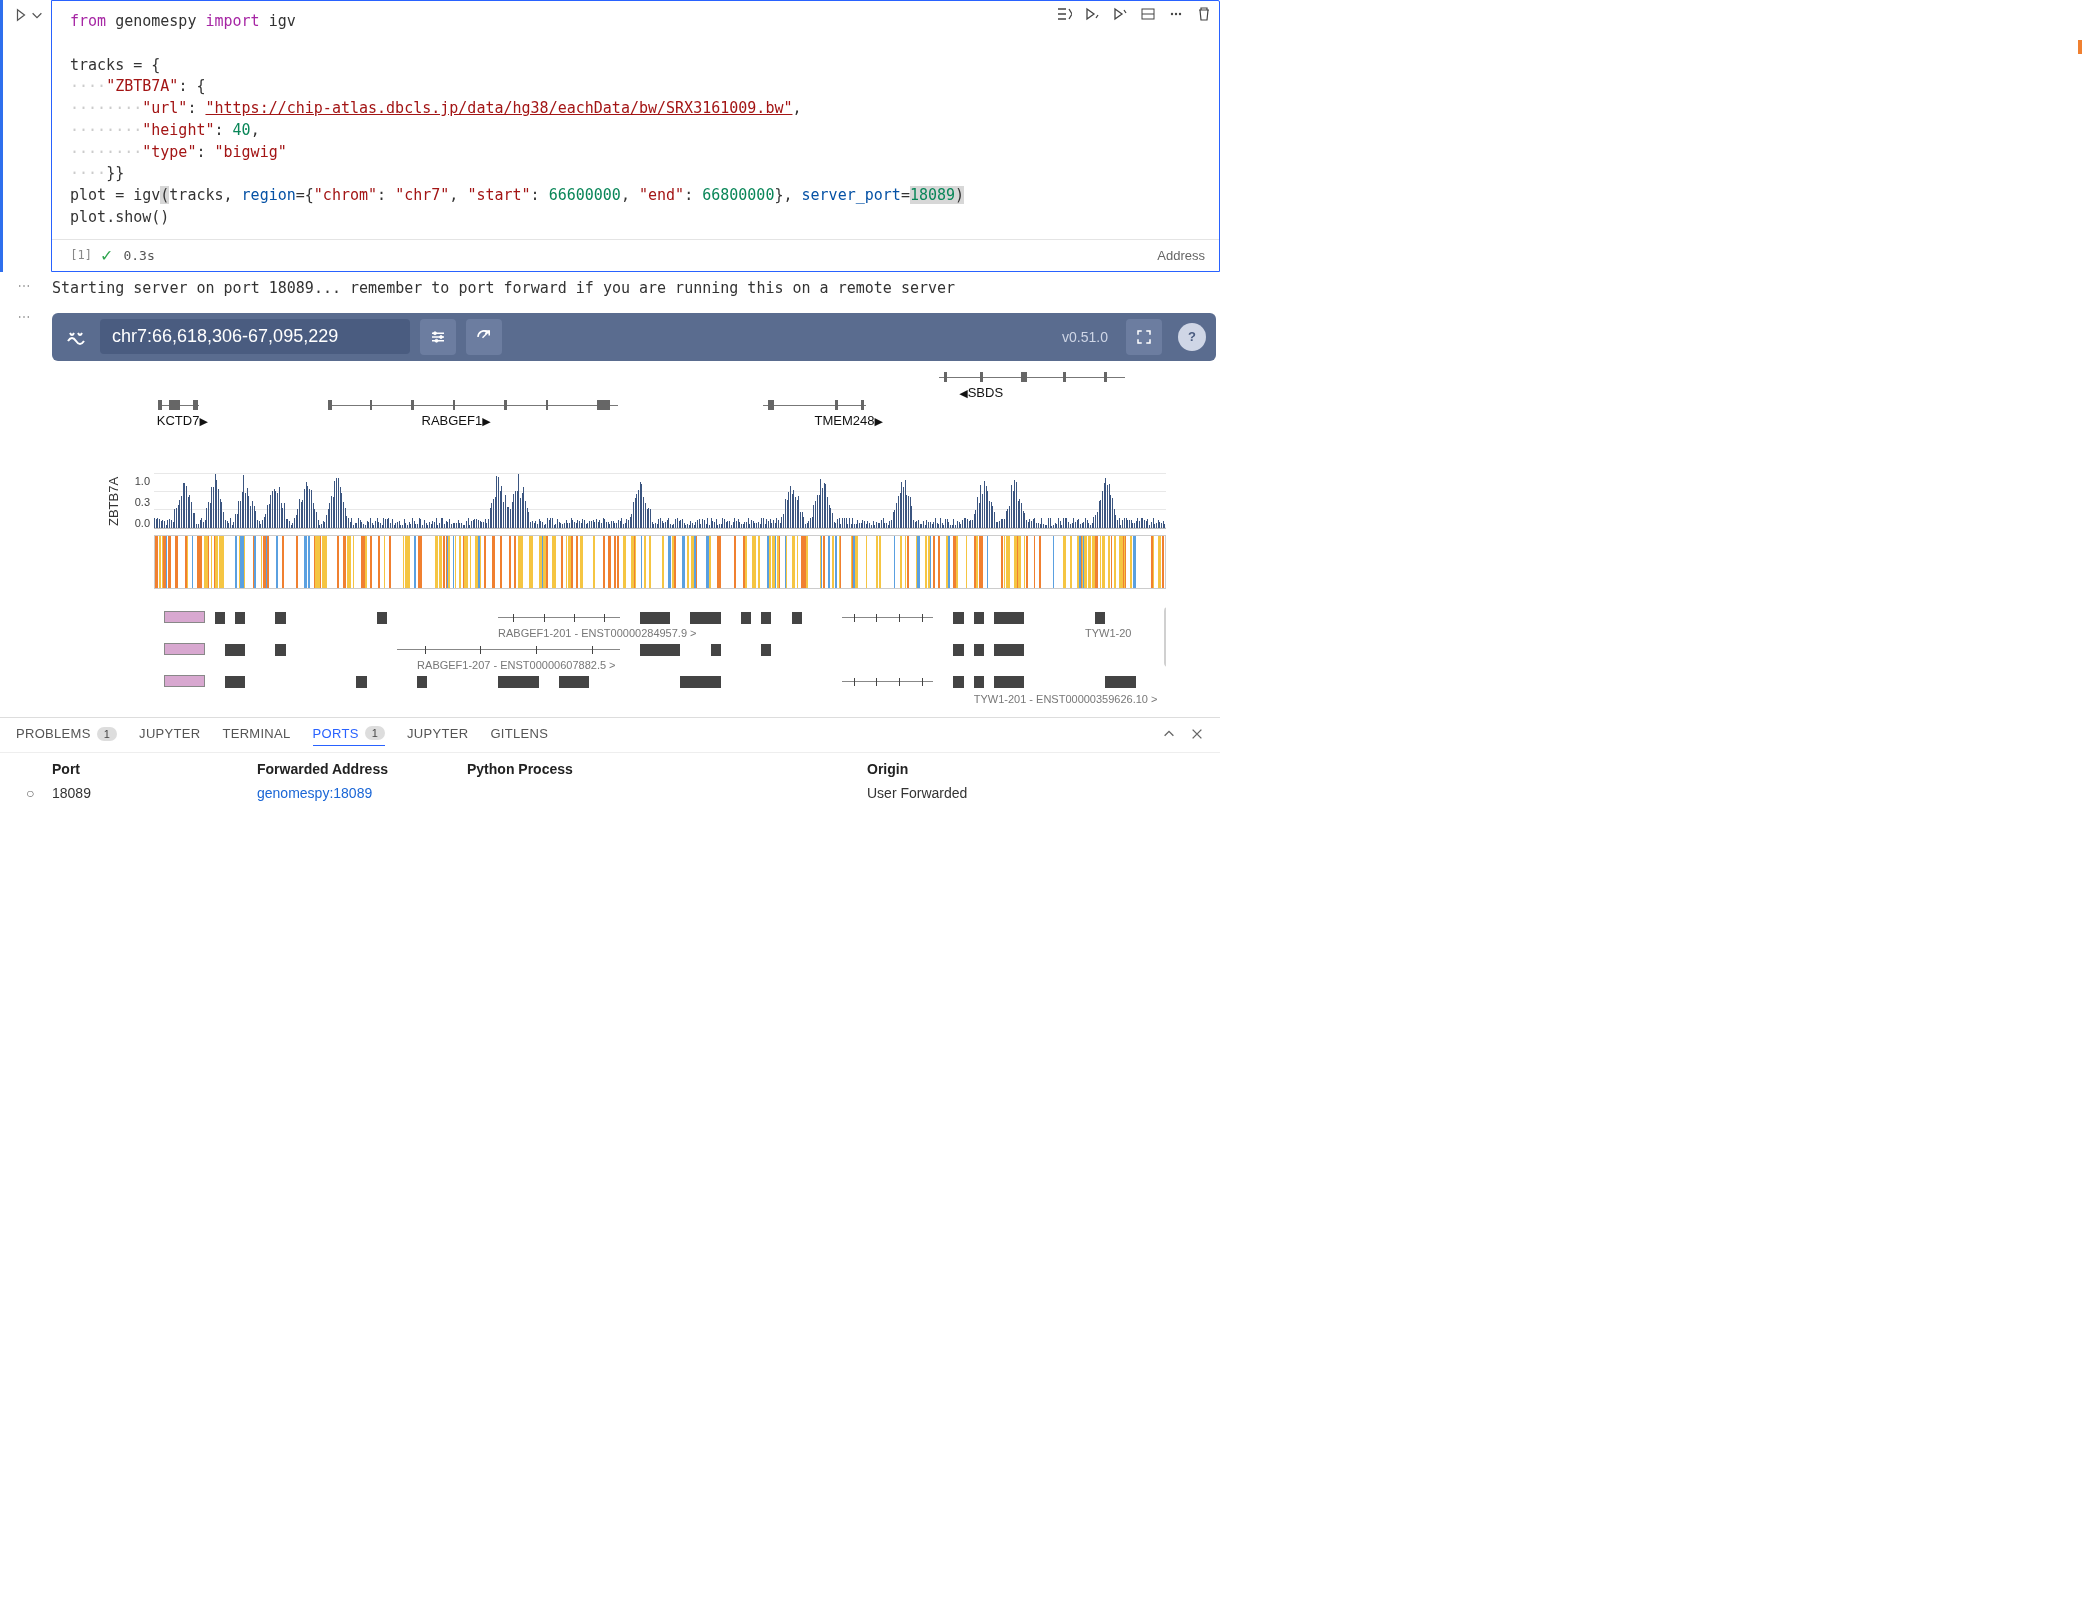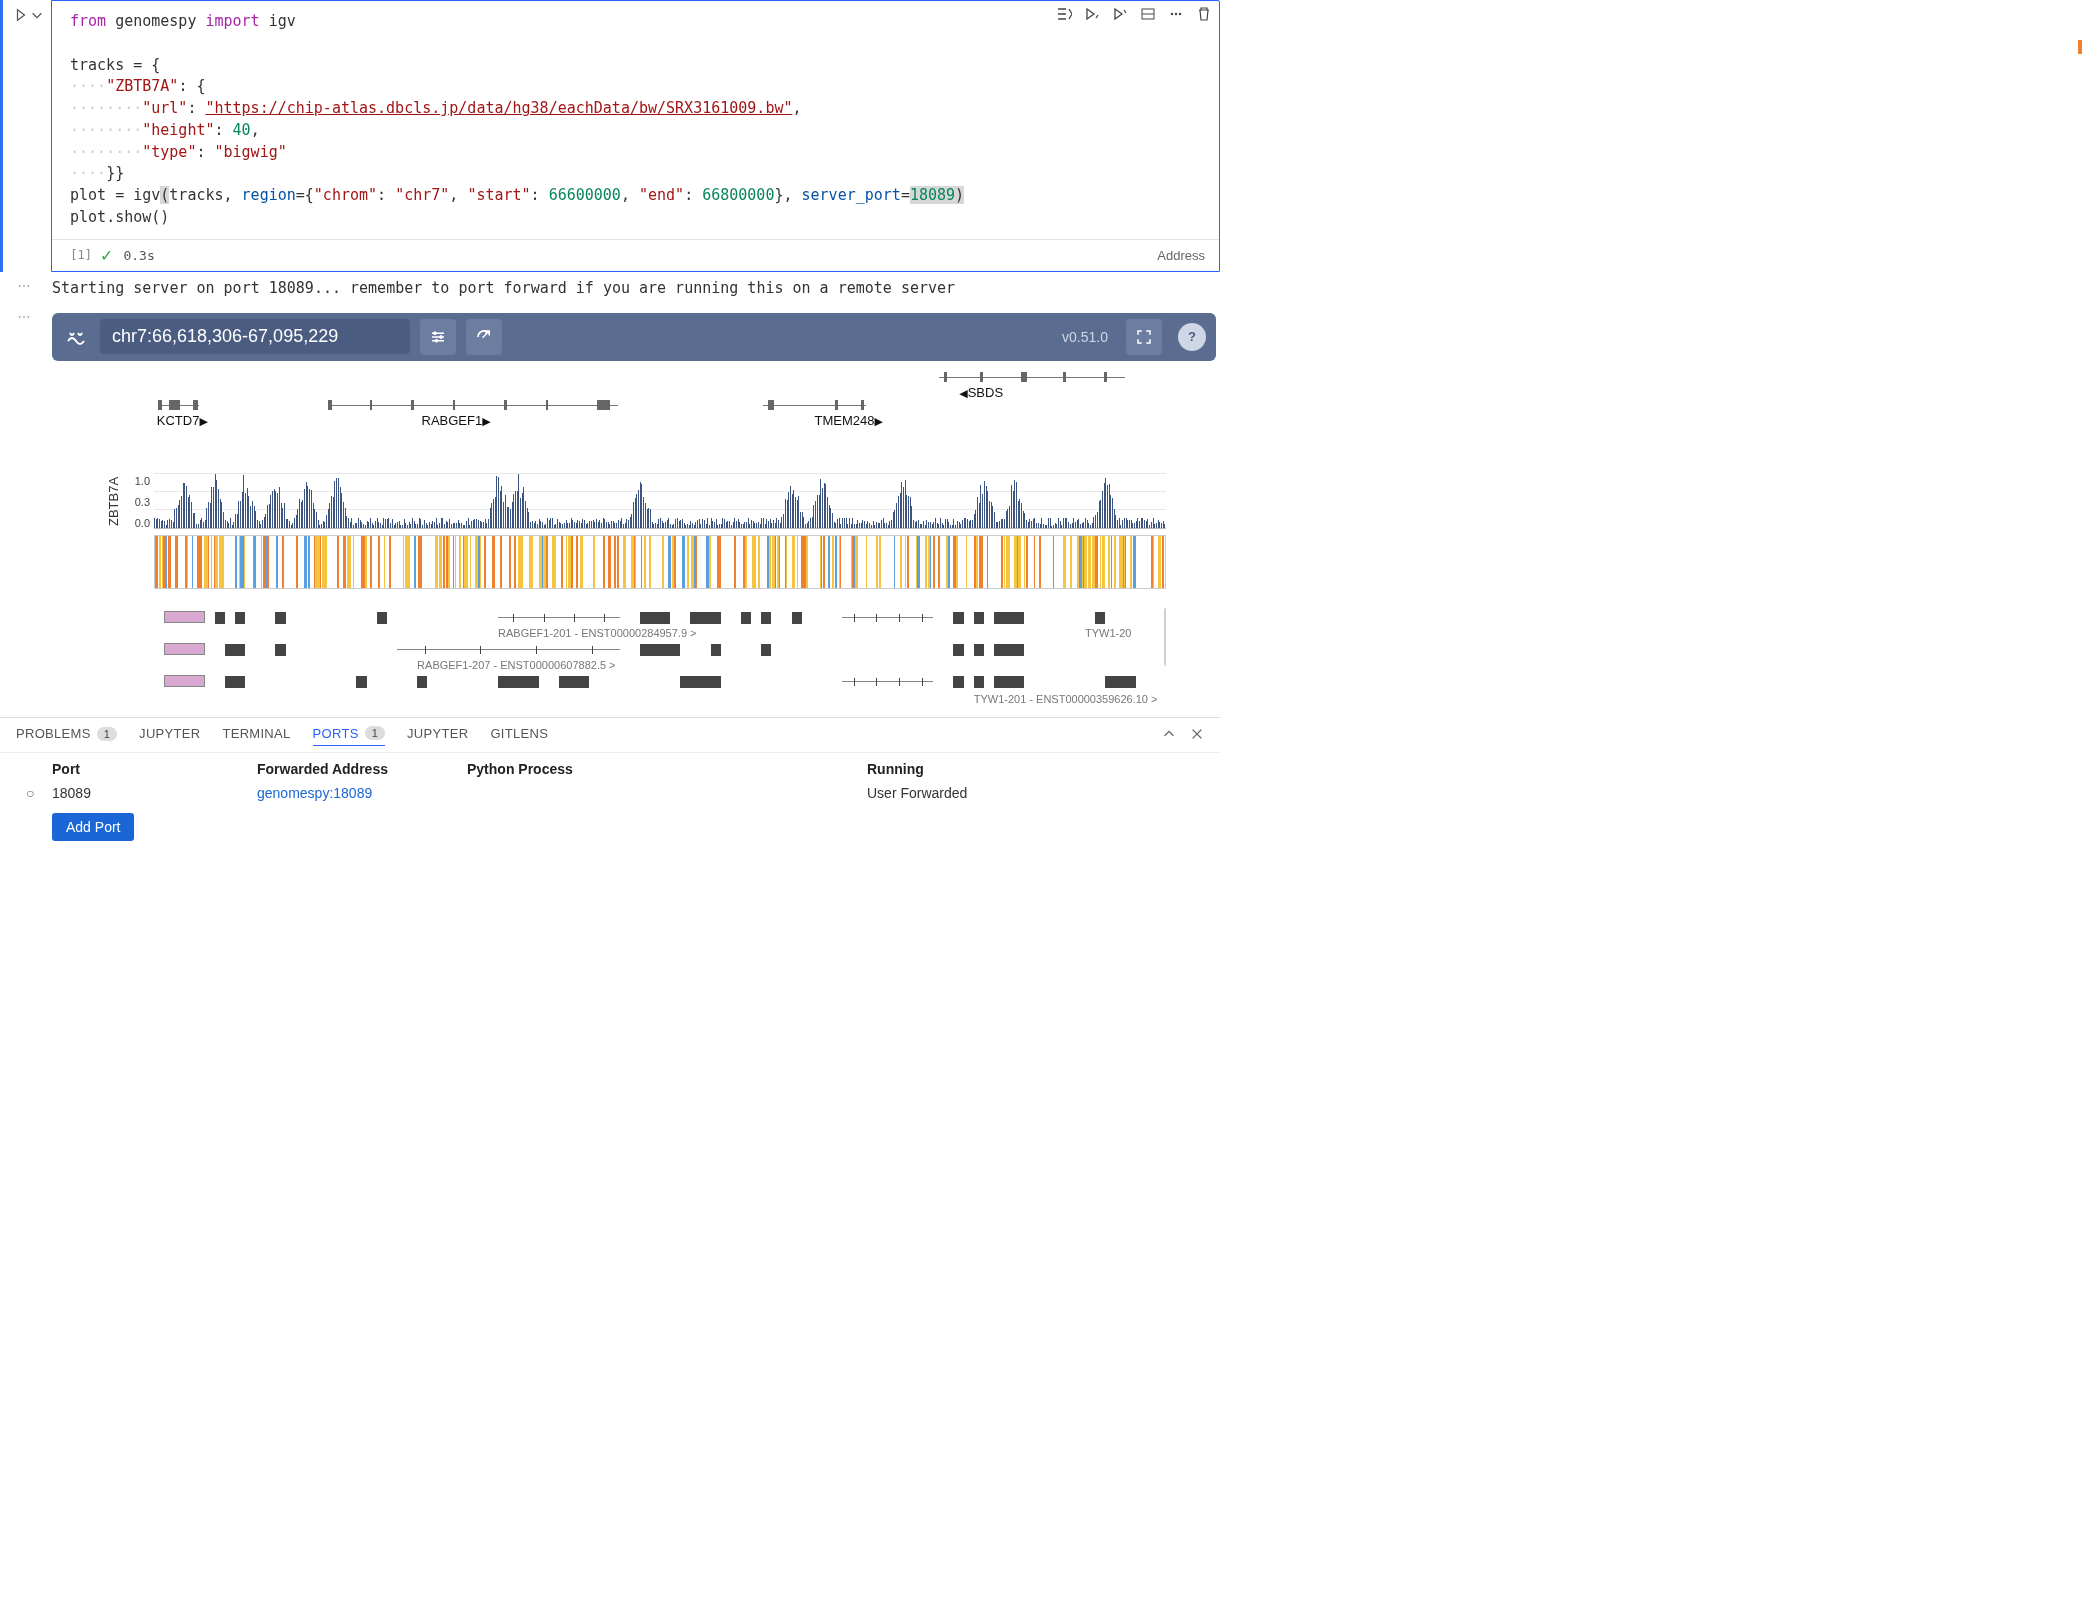--- a/index.html
+++ b/index.html
@@ -1266,25 +1266,22 @@
             <path d="M3 3l10 10M13 3L3 13" stroke="#666" stroke-width="1.6"></path>
           </svg>
       </span>
     </div>
   </div>
 
   <div class="ports-header">
     <div class="col1">Port</div>
     <div class="col2">Forwarded Address</div>
     <div class="col3">Python Process</div>
-    <div class="col4">Running</div>
+    <div class="col4">Origin</div>
   </div>
   <div class="ports-row">
     <div class="col0">○</div>
     <div class="col1">18089</div>
     <div class="col2">genomespy:18089</div>
     <div class="col3"></div>
     <div class="col4">User Forwarded</div>
   </div>
-  <div class="add-port">
-    <button>Add Port</button>
-  </div>
 </div>
 
 </body></html>

